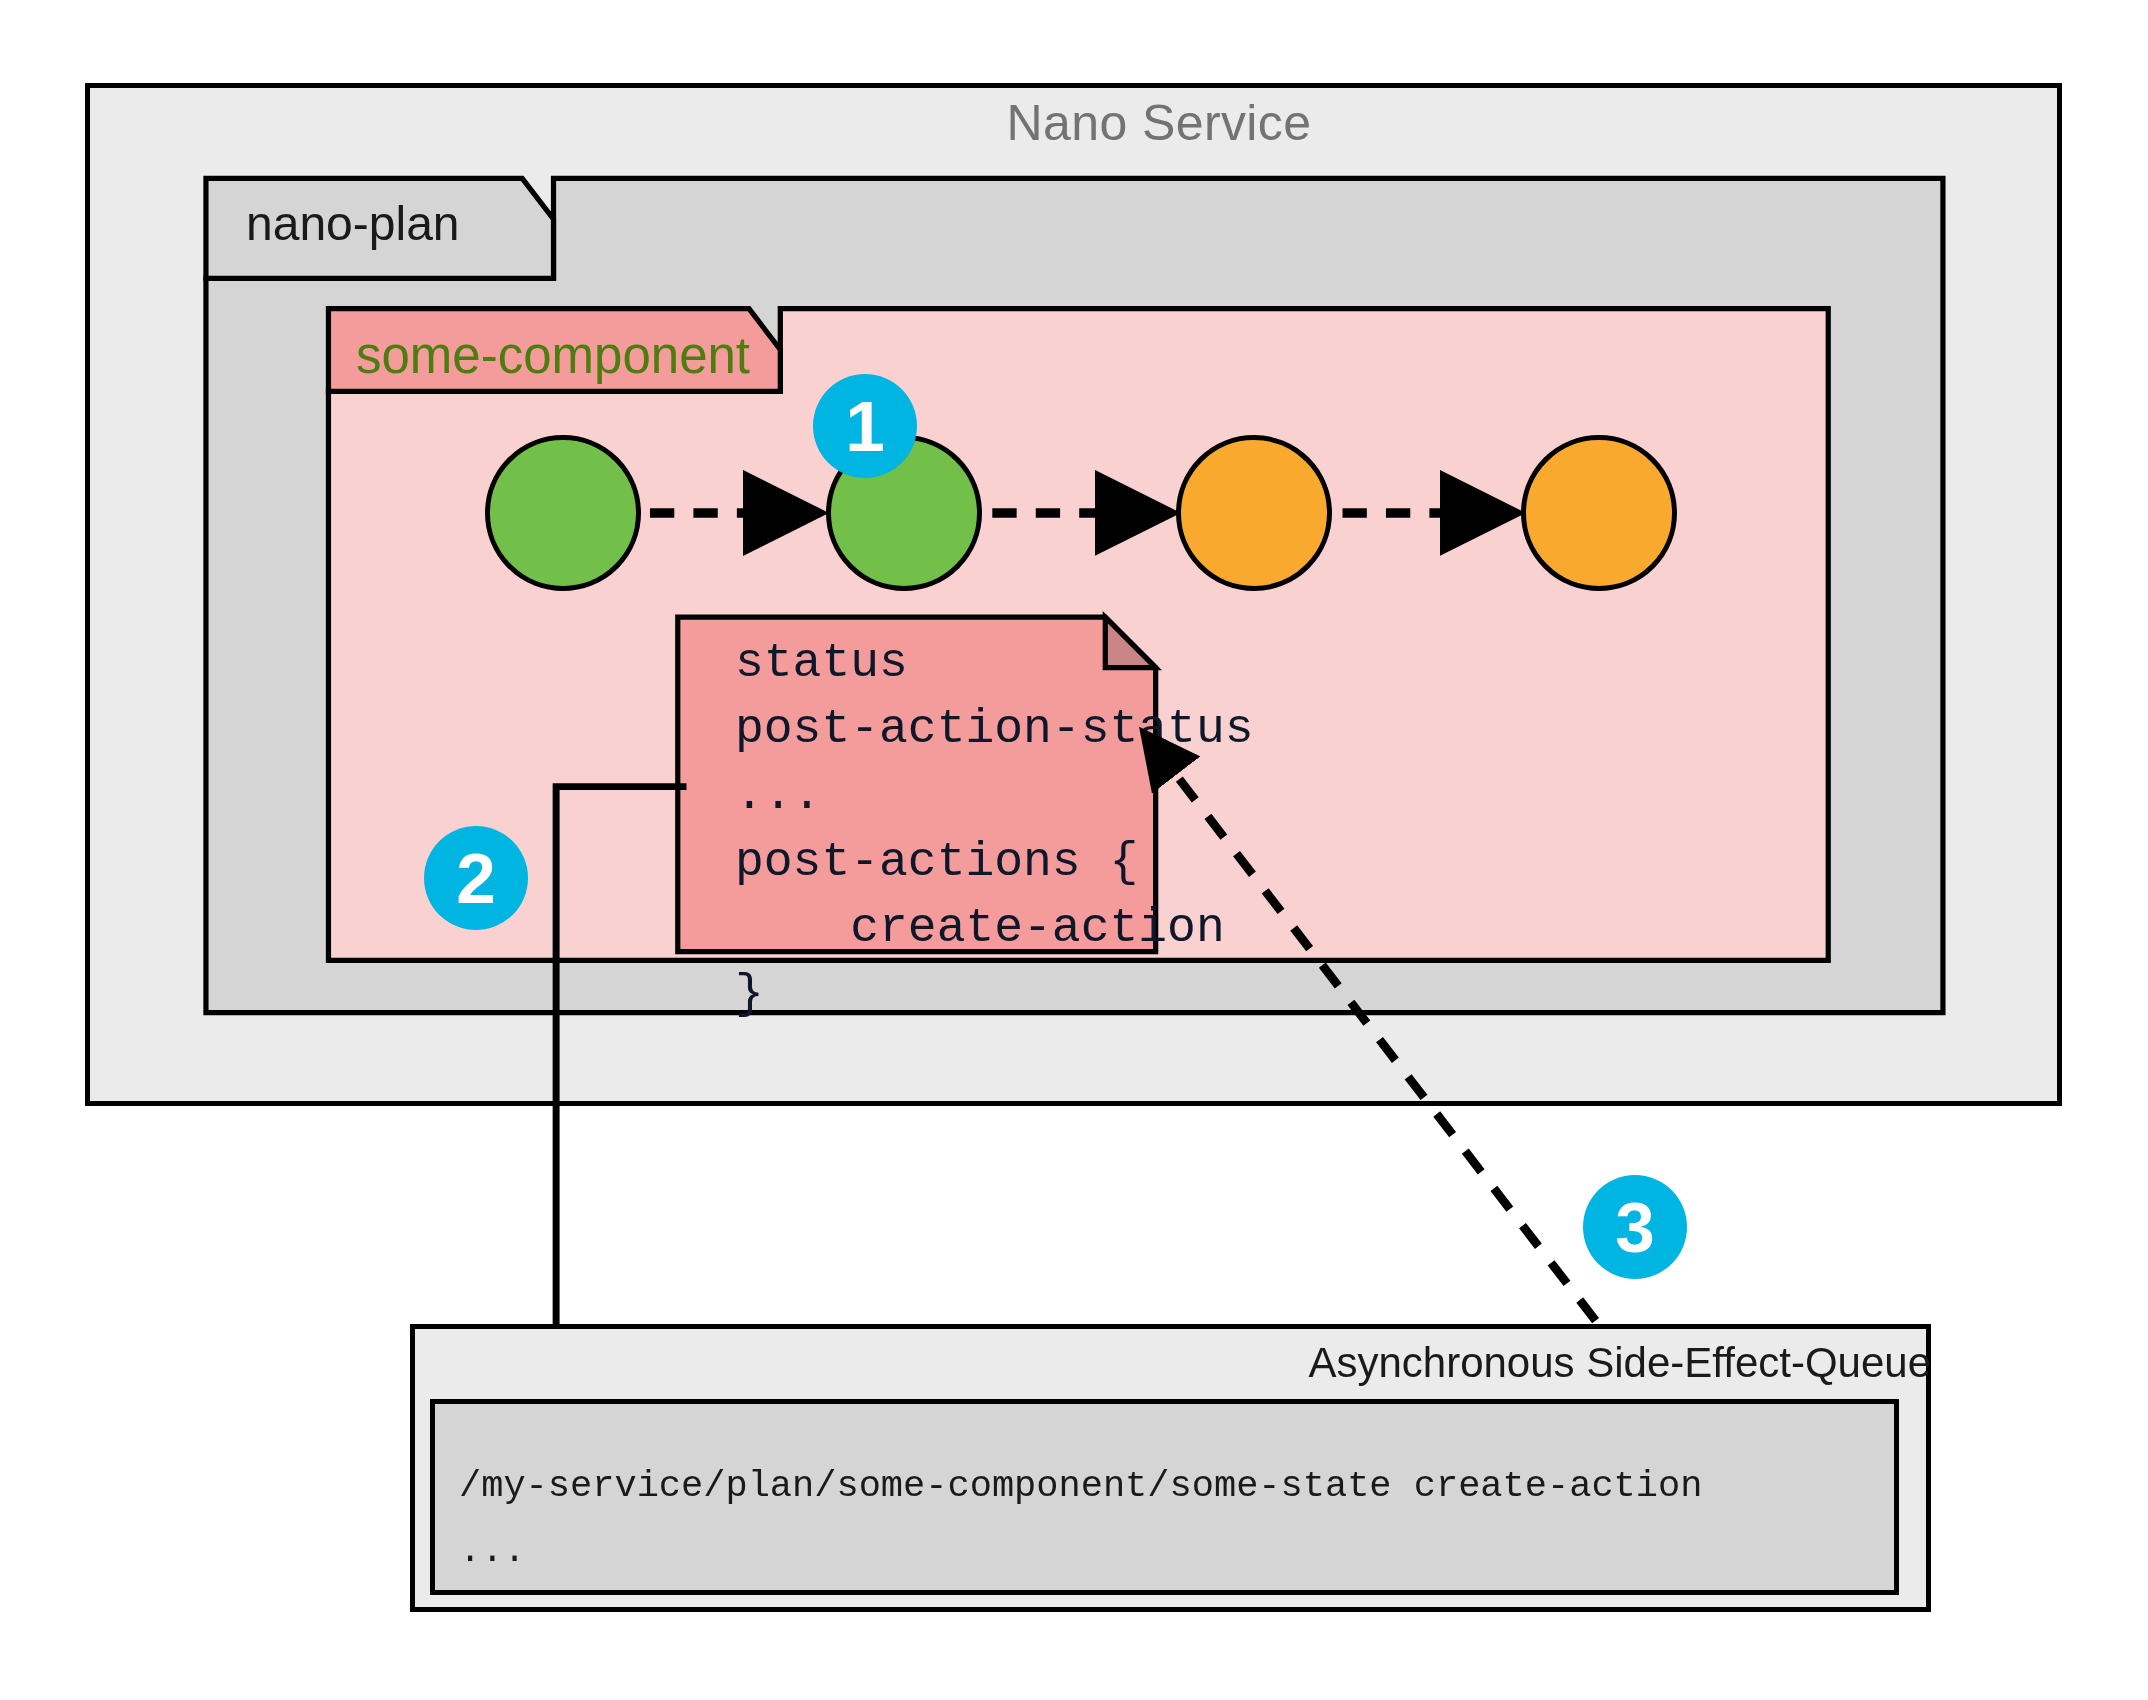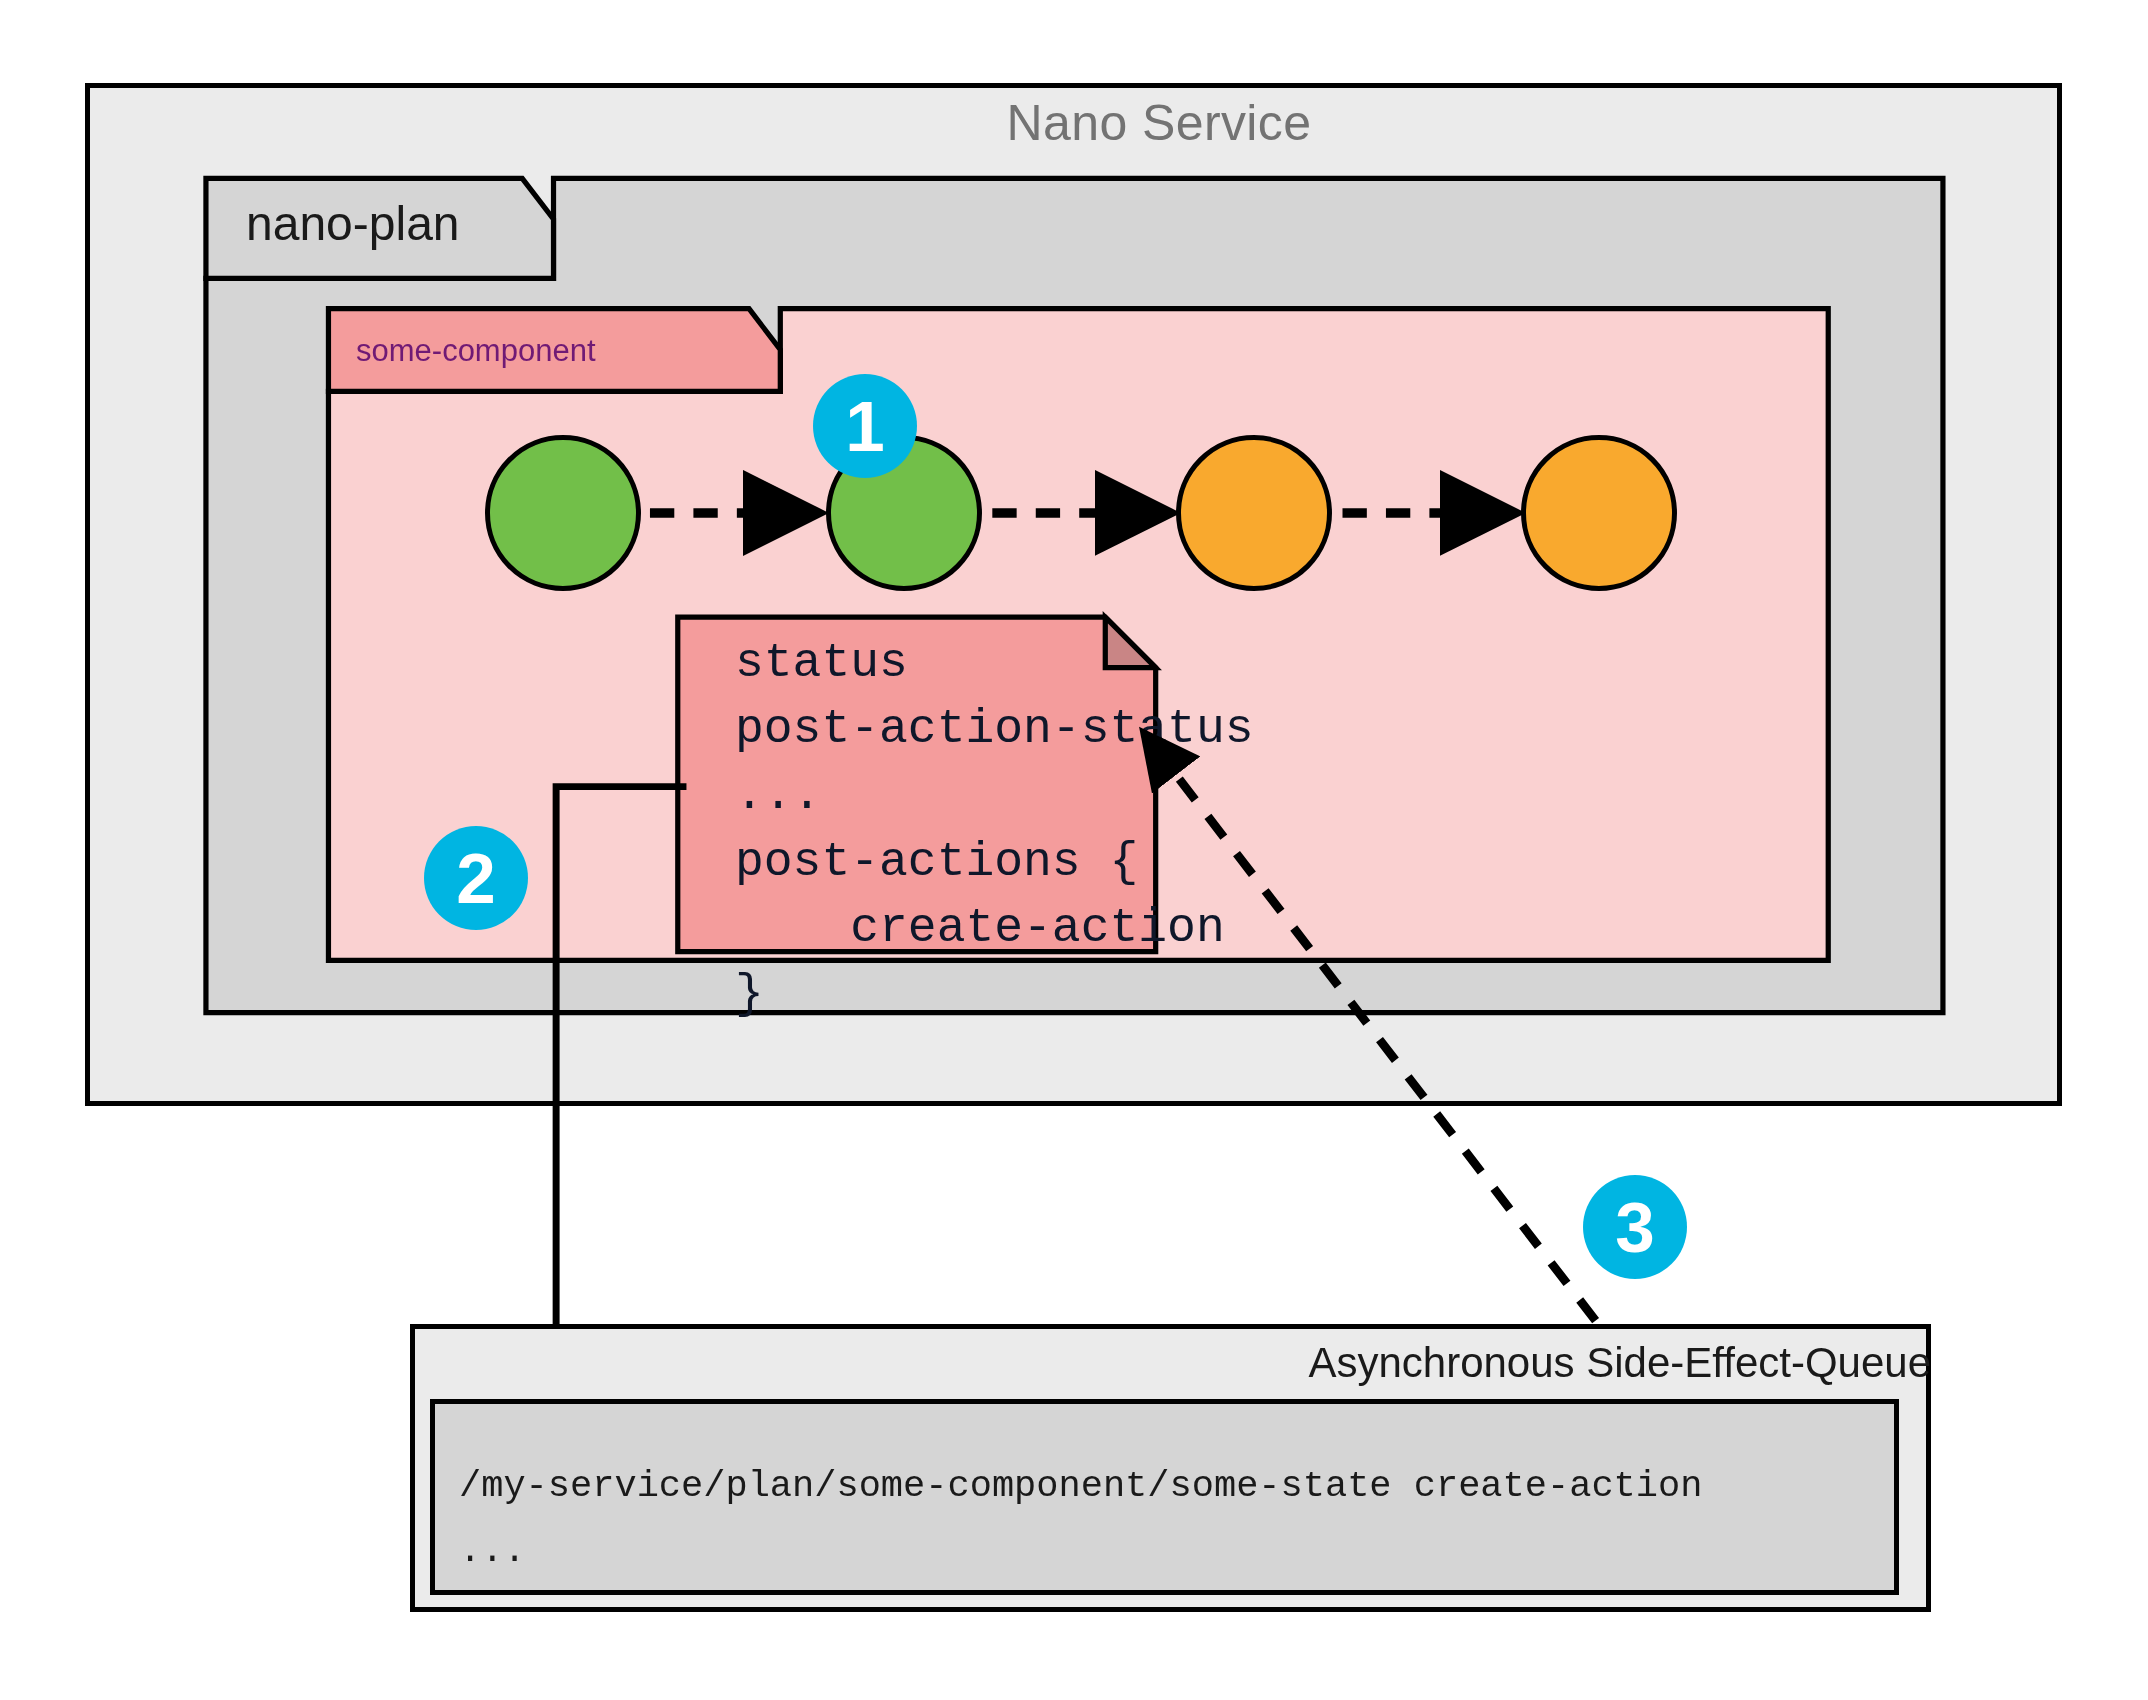--- a/index.html
+++ b/index.html
@@ -16,23 +16,22 @@
   .service-title{
     position:absolute;left:85px;top:94px;width:2148px;
     text-align:center;font-size:50px;color:#737373;letter-spacing:0.4px;
     font-family:"Liberation Sans", sans-serif;
   }
   .plan-tab-label{
     position:absolute;left:246px;top:196px;font-size:48px;color:#1a1a1a;
     font-family:Liberation Sans, sans-serif;
   }
   .comp-tab-label{
-    position:absolute;left:356px;top:326px;font-size:31px;color:#701a75;
+    position:absolute;left:356px;top:326px;font-size:51px;color:#4d7c0f;
     font-family:"Liberation Sans", sans-serif;
-    margin-top:7px;
   }
 
   
   .node{
     position:absolute;width:156px;height:156px;border-radius:50%;
     border:5.2px solid #000000;box-sizing:border-box;
   }
 
   
   .badge{

